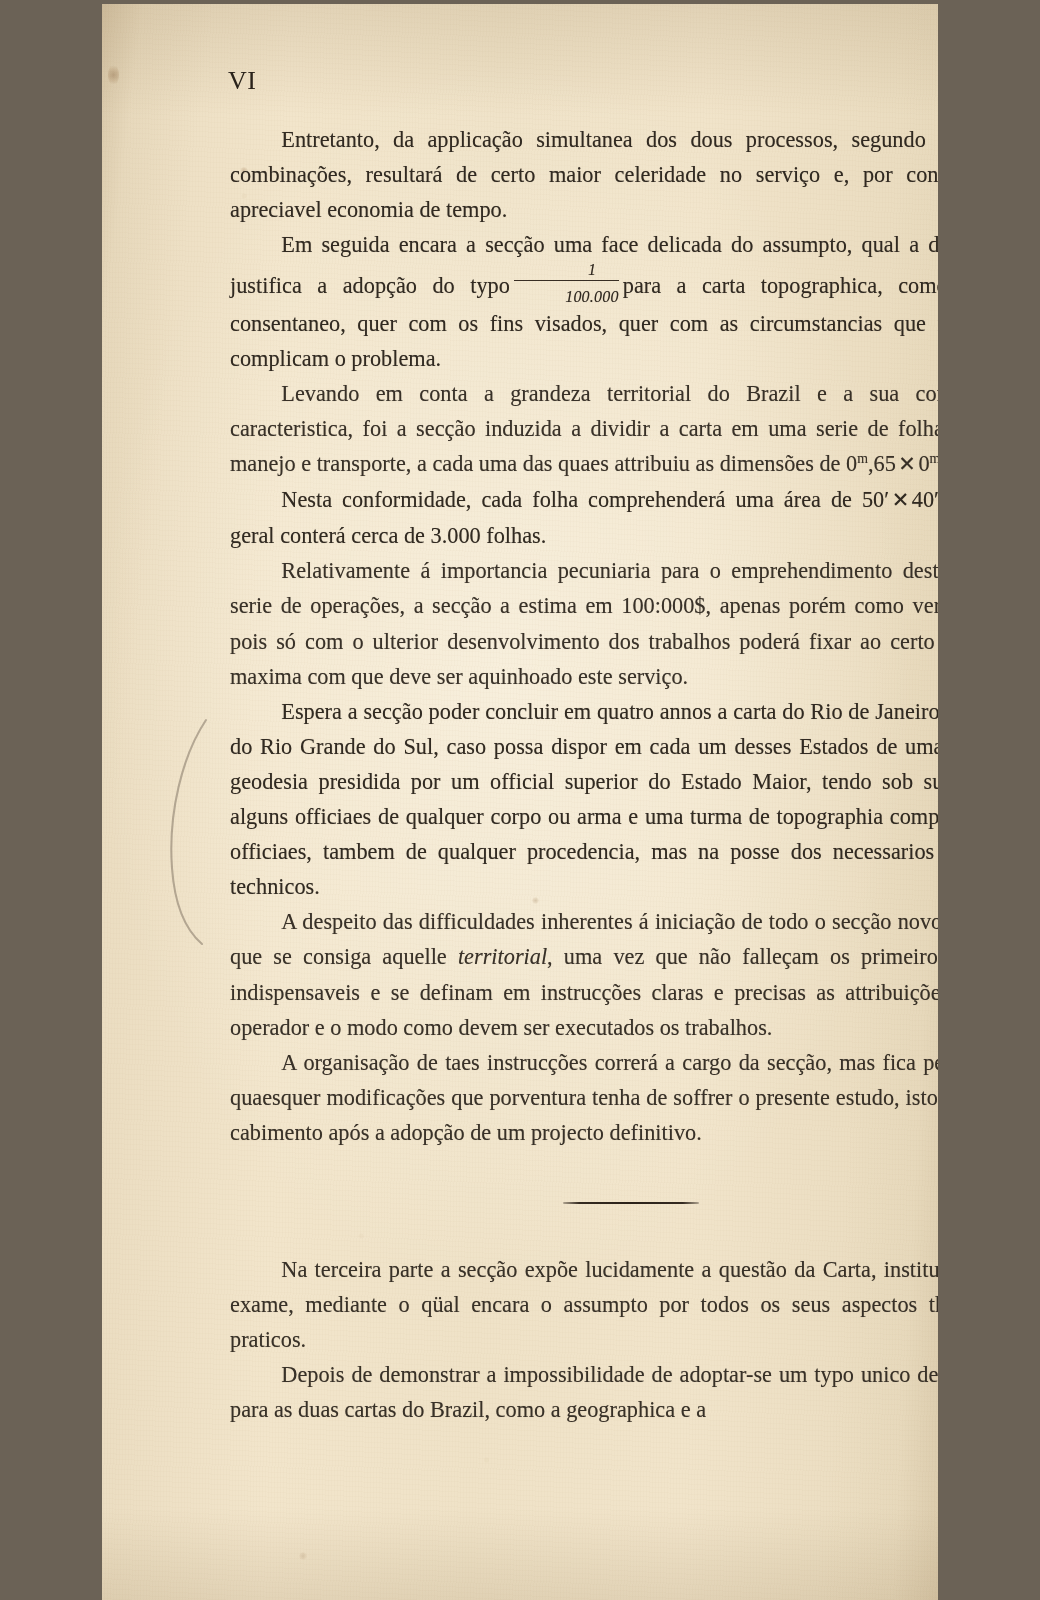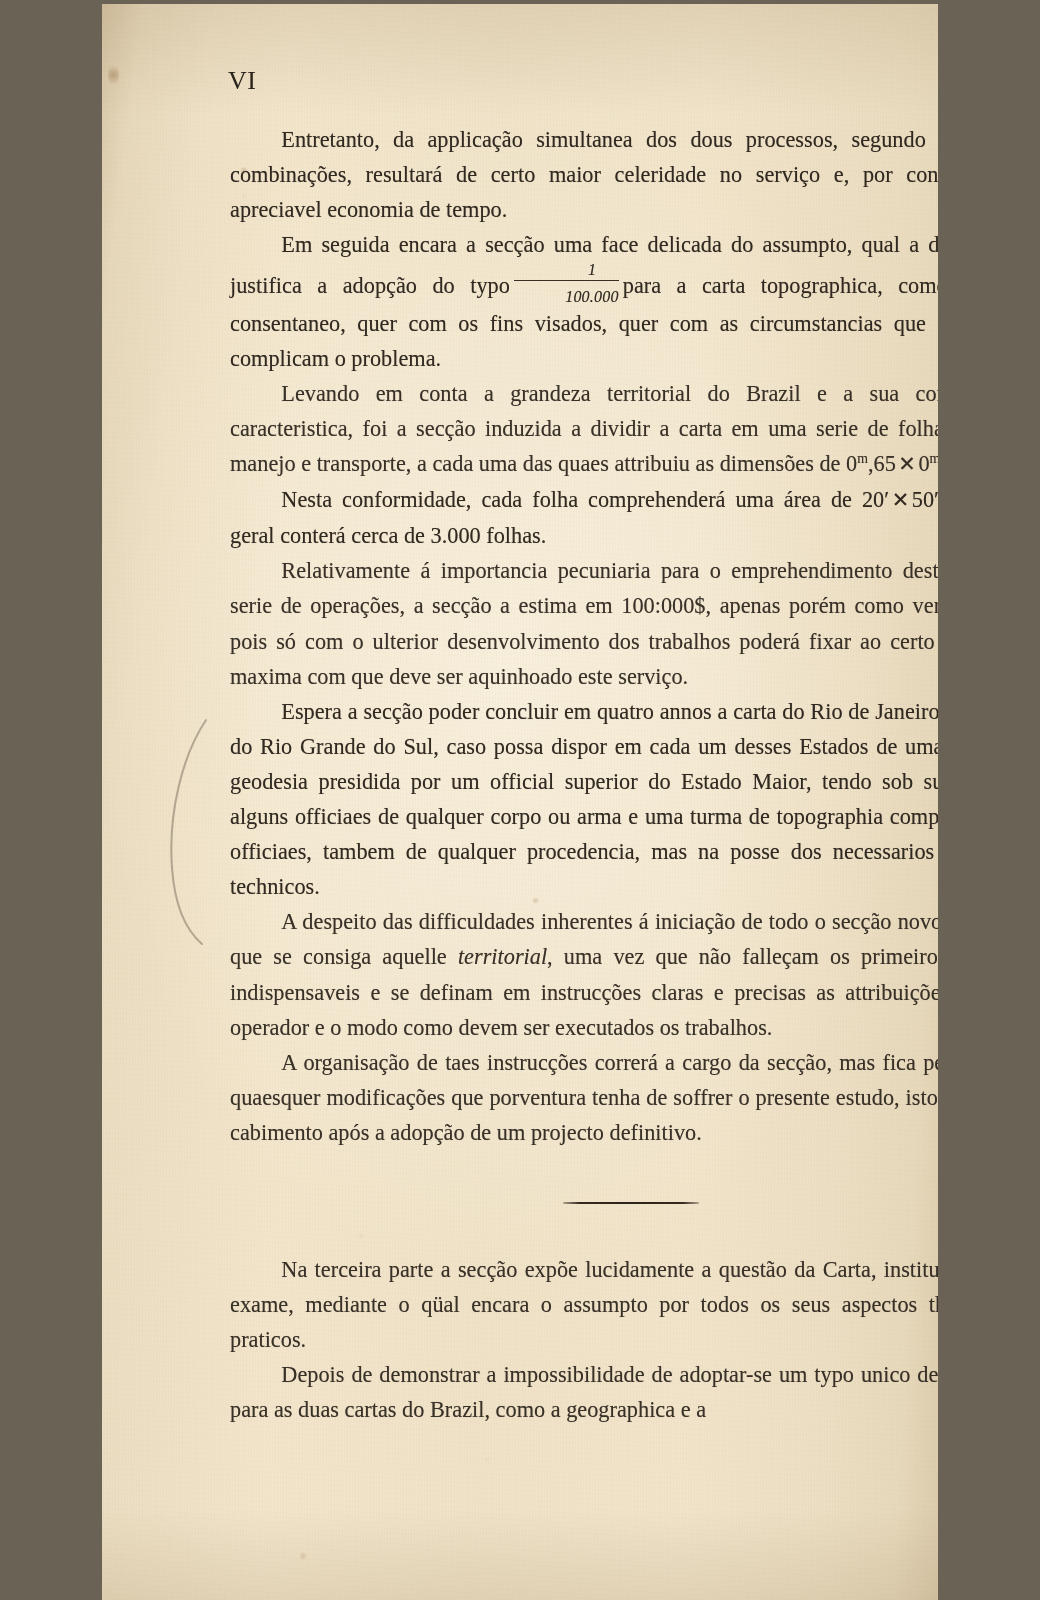--- a/index.html
+++ b/index.html
@@ -164,21 +164,21 @@
   <div class="folio">VI</div>
 
   <div class="text-column">
 
     <p class="para inkA">Entretanto, da applicação simultanea dos dous processos, segundo adequadas combinações, resultará de certo maior celeridade no serviço e, por consequencia, apreciavel economia de tempo.</p>
 
     <p class="para inkA"><span>Em seguida encara a secção uma face delicada do assumpto, qual a da escala e justifica a adopção do typo</span><span class="frac"><span class="num">1</span><span class="bar"></span><span class="den">100.000</span></span><span>para a carta topographica, como o mais consentaneo, quer com os fins visados, quer com as circumstancias que rodeiam e complicam o problema.</span></p>
 
     <p class="para inkB"><span>Levando em conta a grandeza territorial do Brazil e a sua configuração caracteristica, foi a secção induzida a dividir a carta em uma serie de folhas de facil manejo e transporte, a cada uma das quaes attribuiu as dimensões de 0</span><span class="sup">m</span><span>,65</span><span class="times">✕</span><span>0</span><span class="sup">m</span><span>,60.</span></p>
 
-    <p class="para inkA"><span>Nesta conformidade, cada folha comprehenderá uma área de 20</span><span>′</span><span class="times">✕</span><span>50</span><span>′</span> <span>e a carta geral conterá cerca de 3.000 folhas.</span></p>
+    <p class="para inkA"><span>Nesta conformidade, cada folha comprehenderá uma área de 50</span><span>′</span><span class="times">✕</span><span>40</span><span>′</span> <span>e a carta geral conterá cerca de 3.000 folhas.</span></p>
 
     <p class="para inkB">Relativamente á importancia pecuniaria para o emprehendimento desta segunda serie de operações, a secção a estima em 100:000$, apenas porém como verba inicial, pois só com o ulterior desenvolvimento dos trabalhos poderá fixar ao certo a dotação maxima com que deve ser aquinhoado este serviço.</p>
 
     <p class="para inkA">Espera a secção poder concluir em quatro annos a carta do Rio de Janeiro e em 20 a do Rio Grande do Sul, caso possa dispor em cada um desses Estados de uma turma de geodesia presidida por um official superior do Estado Maior, tendo sob suas ordens alguns officiaes de qualquer corpo ou arma e uma turma de topographia composta de 64 officiaes, tambem de qualquer procedencia, mas na posse dos necessarios requisitos technicos.</p>
 
     <p class="para inkB"><span>A despeito das difficuldades inherentes á iniciação de todo o secção novo, é de crer que se consiga aquelle</span> <span class="ital">territorial</span><span>, uma vez que não falleçam os primeiros recursos indispensaveis e se definam em instrucções claras e precisas as attribuições de cada operador e o modo como devem ser executados os trabalhos.</span></p>
 
     <p class="para inkB">A organisação de taes instrucções correrá a cargo da secção, mas fica pendente de quaesquer modificações que porventura tenha de soffrer o presente estudo, isto é, só após cabimento após a adopção de um projecto definitivo.</p>
 
     <div class="divider-wrap">

